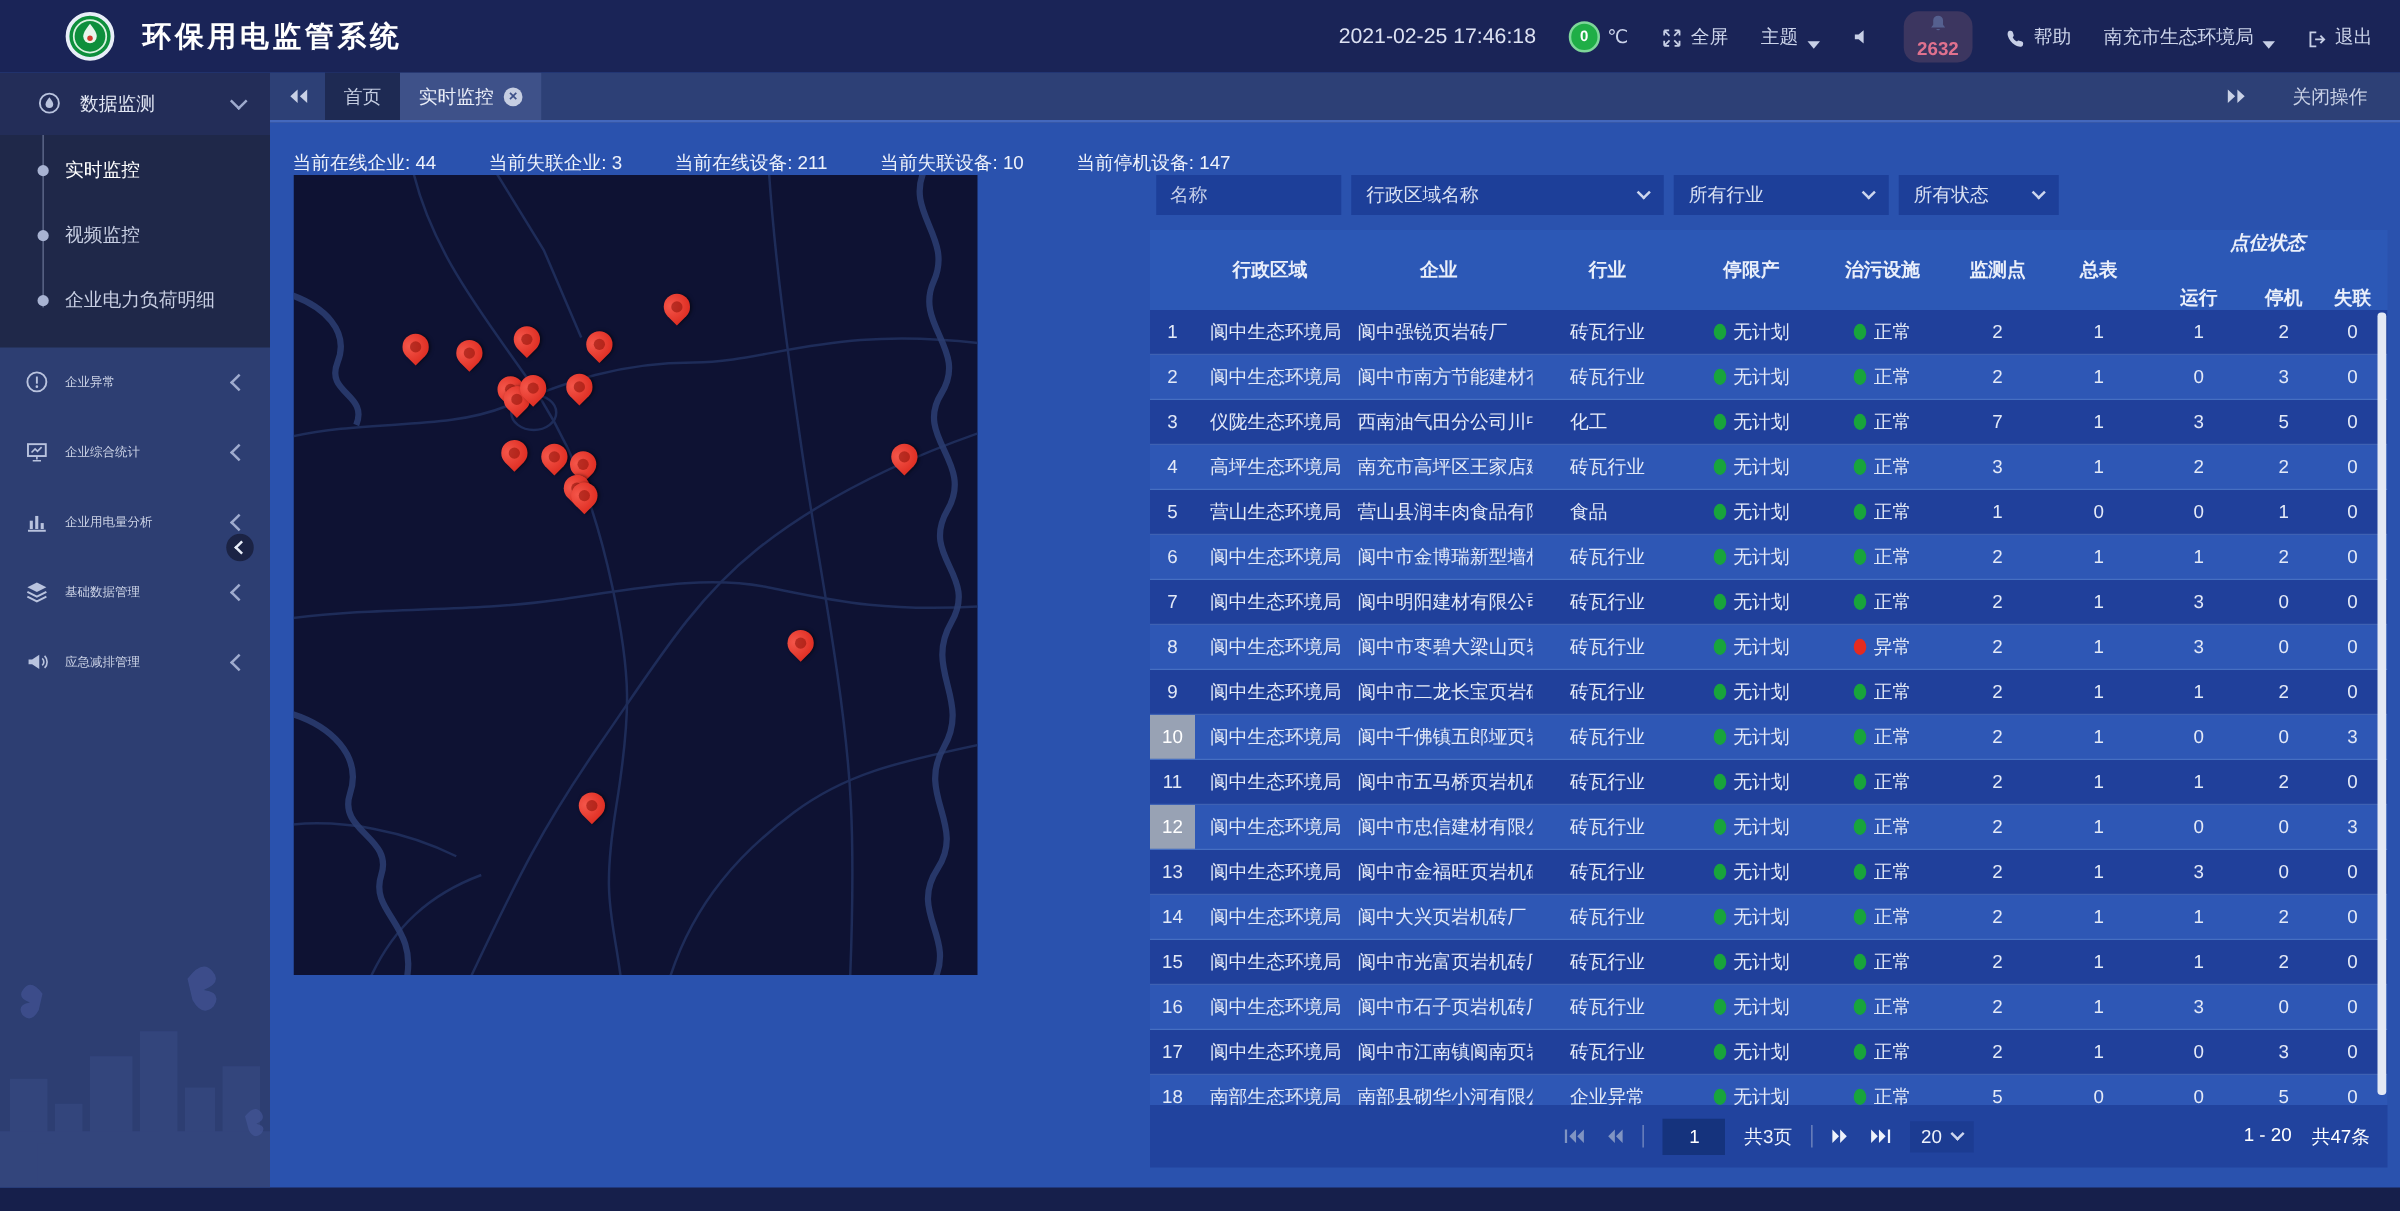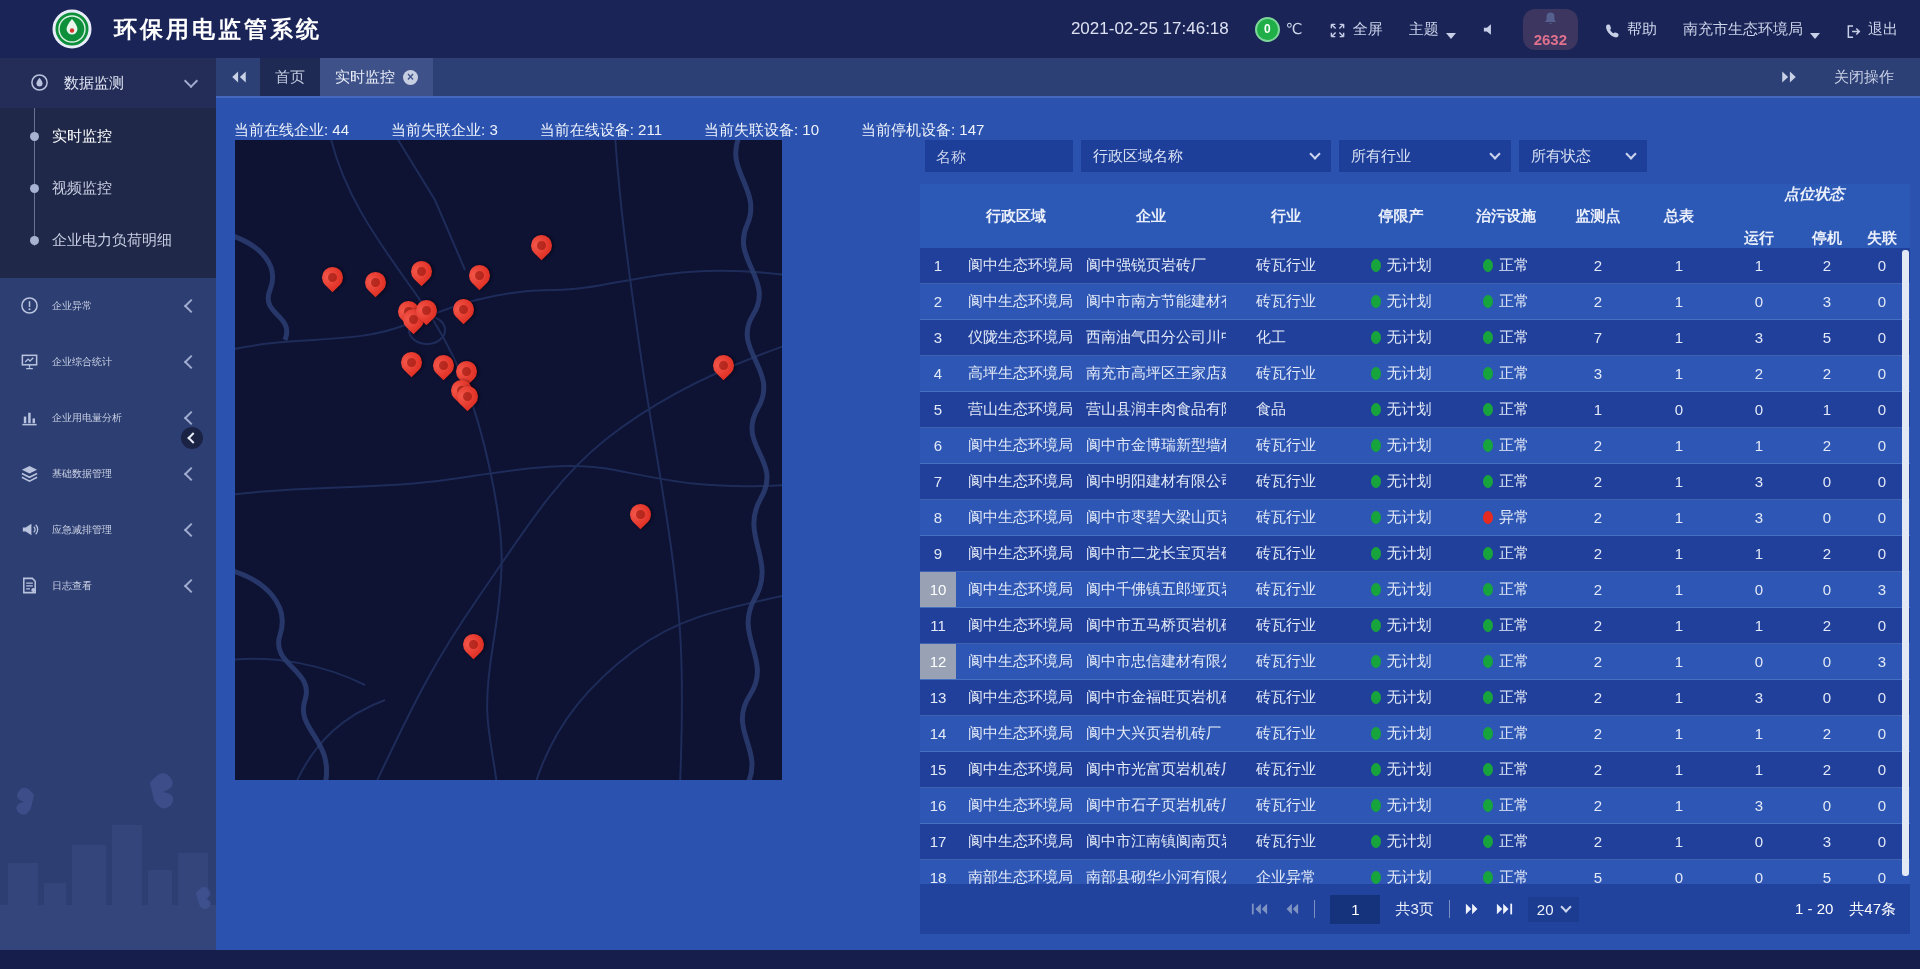--- a/index.html
+++ b/index.html
@@ -253,31 +253,20 @@
       <div class="menu-item">
     <span class="mi-icon">
           <svg viewBox="0 0 20 20" width="19" height="19">
             <path d="M3 8 v4 h3 l6 4 V4 L6 8Z" fill="currentColor"></path>
             <path d="M14.5 7 a4 4 0 0 1 0 6 M16.5 5 a7 7 0 0 1 0 10" fill="none" stroke="currentColor" stroke-width="1.4"></path>
           </svg>
         </span>
     <span class="mi-label">应急减排管理</span>
     <span class="chev left"></span>
   </div>
-      <div class="menu-item">
-    <span class="mi-icon">
-          <svg viewBox="0 0 20 20" width="19" height="19">
-            <path d="M4 2.5 h9 l3 3 V17.5 H4Z" fill="none" stroke="currentColor" stroke-width="1.6"></path>
-            <path d="M6.5 7.5 h7 M6.5 10.5 h7 M6.5 13.5 h4" stroke="currentColor" stroke-width="1.3"></path>
-            <circle cx="14" cy="14.8" r="2.1" fill="currentColor"></circle>
-          </svg>
-        </span>
-    <span class="mi-label">日志查看</span>
-    <span class="chev left"></span>
-  </div>
     </div>
   <svg class="skyline" width="216" height="185" viewBox="0 0 216 185">
     <g fill="#3a4b85" opacity="0.55">
       <rect x="8" y="98" width="30" height="87"></rect>
         <rect x="44" y="118" width="22" height="67"></rect>
       <rect x="72" y="80" width="34" height="105"></rect>
         <rect x="112" y="60" width="30" height="125"></rect>
       <rect x="148" y="105" width="24" height="80"></rect>
         <rect x="178" y="88" width="30" height="97"></rect>
       <rect x="0" y="140" width="216" height="45"></rect>

